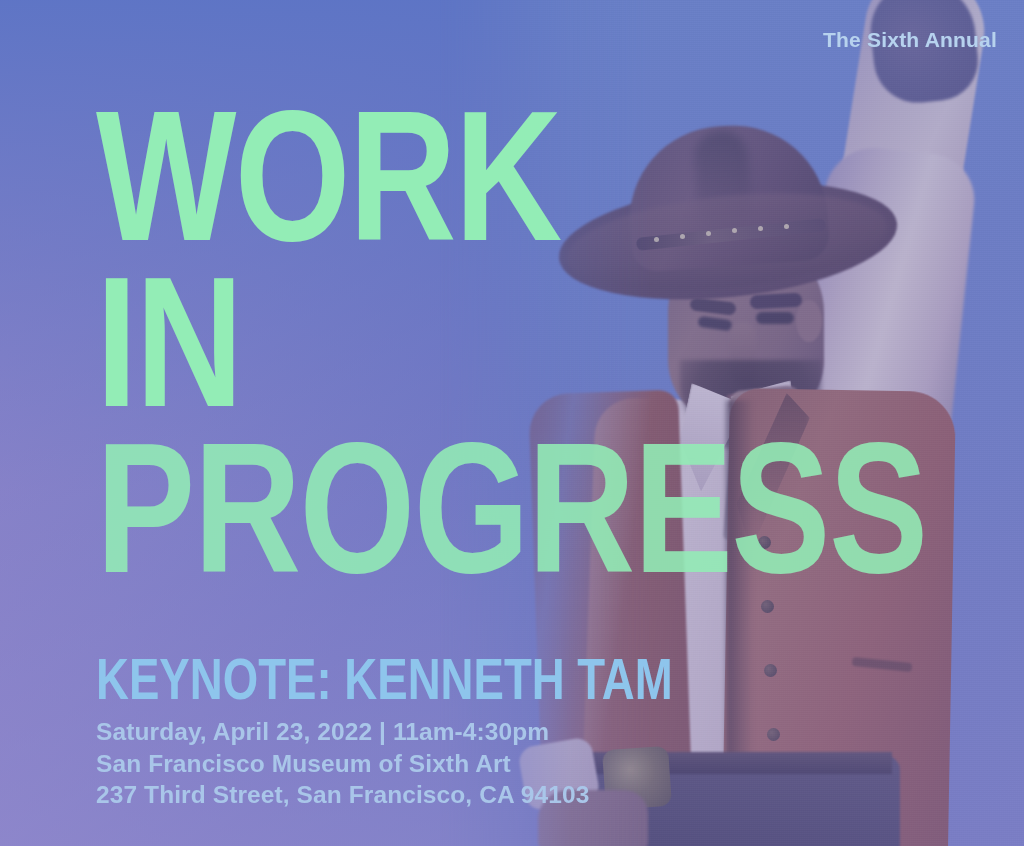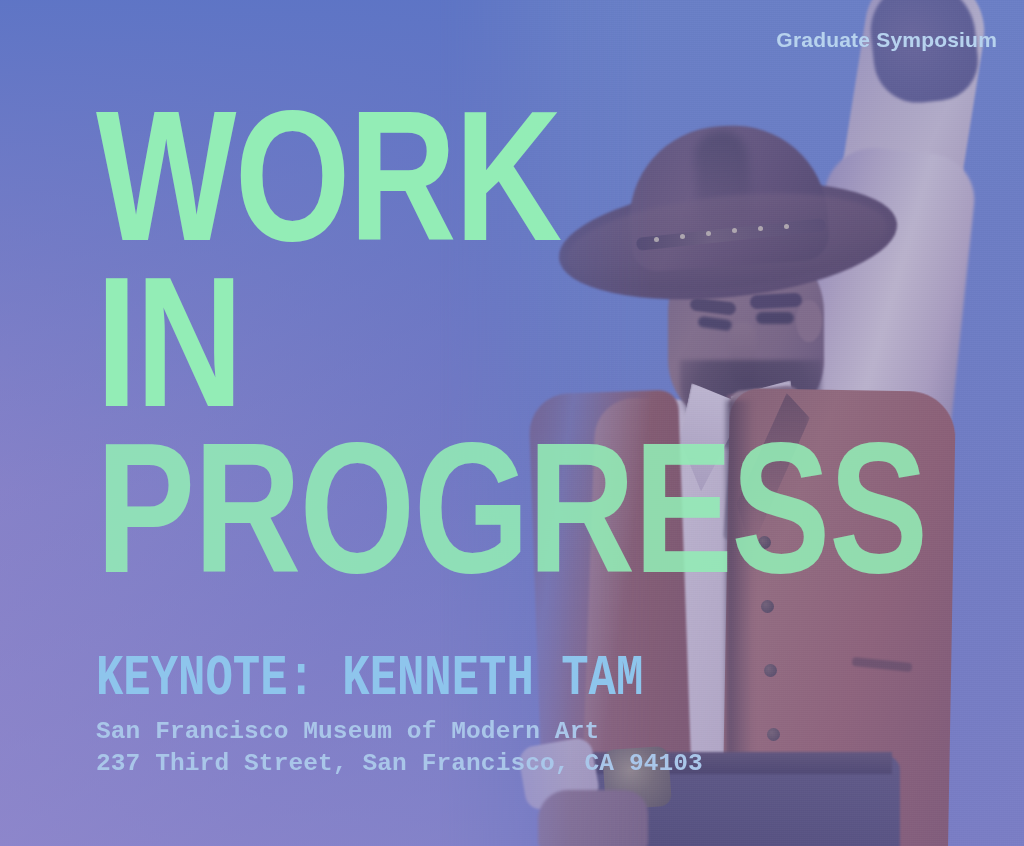--- a/index.html
+++ b/index.html
@@ -488,21 +488,20 @@
     margin-bottom: 6px;
   }
   .title-line.overlay {
     opacity: .88;
   }
 
   .info-block {
     position: absolute;
     left: 96px;
     top: 651px;
-    font-family: Liberation Mono, monospace;
   }
   .keynote {
     color: #8ec5ec;
     font-weight: bold;
     font-size: 57px;
     line-height: 1;
     letter-spacing: 0px;
     transform: scaleX(0.80);
     transform-origin: left top;
     white-space: nowrap;
@@ -576,28 +575,29 @@
     <div class="belt"></div>
     <div class="buckle"></div>
     <div class="cuff"></div>
     <div class="hand-low"></div>
 
     <div class="photo-tint"></div>
     <div class="photo-grain"></div>
   </div>
 
   <div class="header">
-    <div>Graduate Symposium</div>
+    <div>The Sixth Annual</div>
   </div>
 
   <div class="title-block">
     <div class="title-line">WORK</div>
     <div class="title-line">IN</div>
     <div class="title-line overlay">PROGRESS</div>
   </div>
 
   <div class="info-block">
     <div class="keynote">KEYNOTE: KENNETH TAM</div>
-    <div class="info-line">San Francisco Museum of Modern Art</div>
+    <div class="info-line">Saturday, April 23, 2022 | 11am-4:30pm</div>
+    <div class="info-line">San Francisco Museum of Sixth Art</div>
     <div class="info-line">237 Third Street, San Francisco, CA 94103</div>
   </div>
 
 </div>
 
 </body></html>

